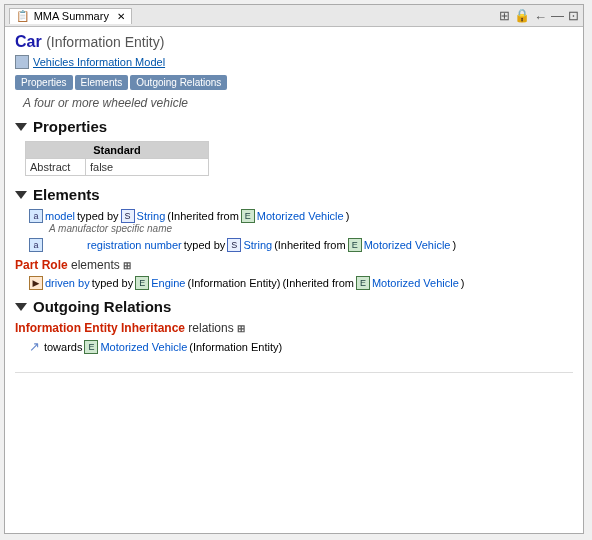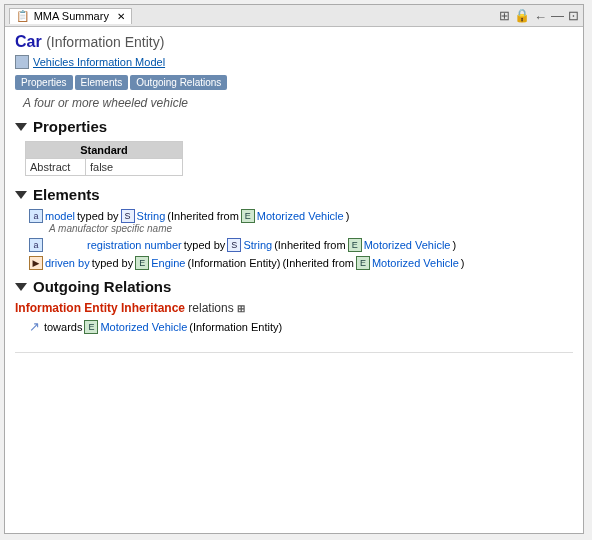--- a/index.html
+++ b/index.html
@@ -115,21 +115,21 @@
       height: 0;
       border-left: 6px solid transparent;
       border-right: 6px solid transparent;
       border-top: 8px solid #333;
       margin-right: 2px;
     }
     .properties-table {
       border: 1px solid #ccc;
       margin-left: 10px;
       margin-bottom: 10px;
-      width: 158px;
+      width: 184px;
     }
     .properties-table .header-row {
       background: #d0d0d0;
       text-align: center;
       font-size: 11px;
       font-weight: bold;
       padding: 2px 6px;
       border-bottom: 1px solid #ccc;
     }
     .properties-table .data-row {
@@ -306,20 +306,27 @@
         <span> typed by </span>
         <span class="icon-small icon-string">S</span>
         <span class="link-blue" style="cursor:pointer;"> String </span>
         <span> (Inherited from</span>
         <span class="icon-small icon-entity">E</span>
         <span class="link-blue" style="cursor:pointer;"> Motorized Vehicle</span>
         <span>)</span>
       </div>
     </div>
 
+    <div class="subsection-header" style="margin-top:6px;">
+      <span>
+        <span style="color:#cc2200;">Part Role</span>
+        <span style="color:#333; font-weight:normal;"> elements </span>
+        <span class="grid-icon">⊞</span>
+      </span>
+    </div>
 
     <div class="element-item">
       <div class="element-row">
         <span class="icon-small icon-part">▶</span>
         <span class="link-blue" style="cursor:pointer;">driven by</span>
         <span> typed by </span>
         <span class="icon-small icon-entity">E</span>
         <span class="link-blue" style="cursor:pointer;"> Engine</span>
         <span> (Information Entity)</span>
         <span> (Inherited from</span>

